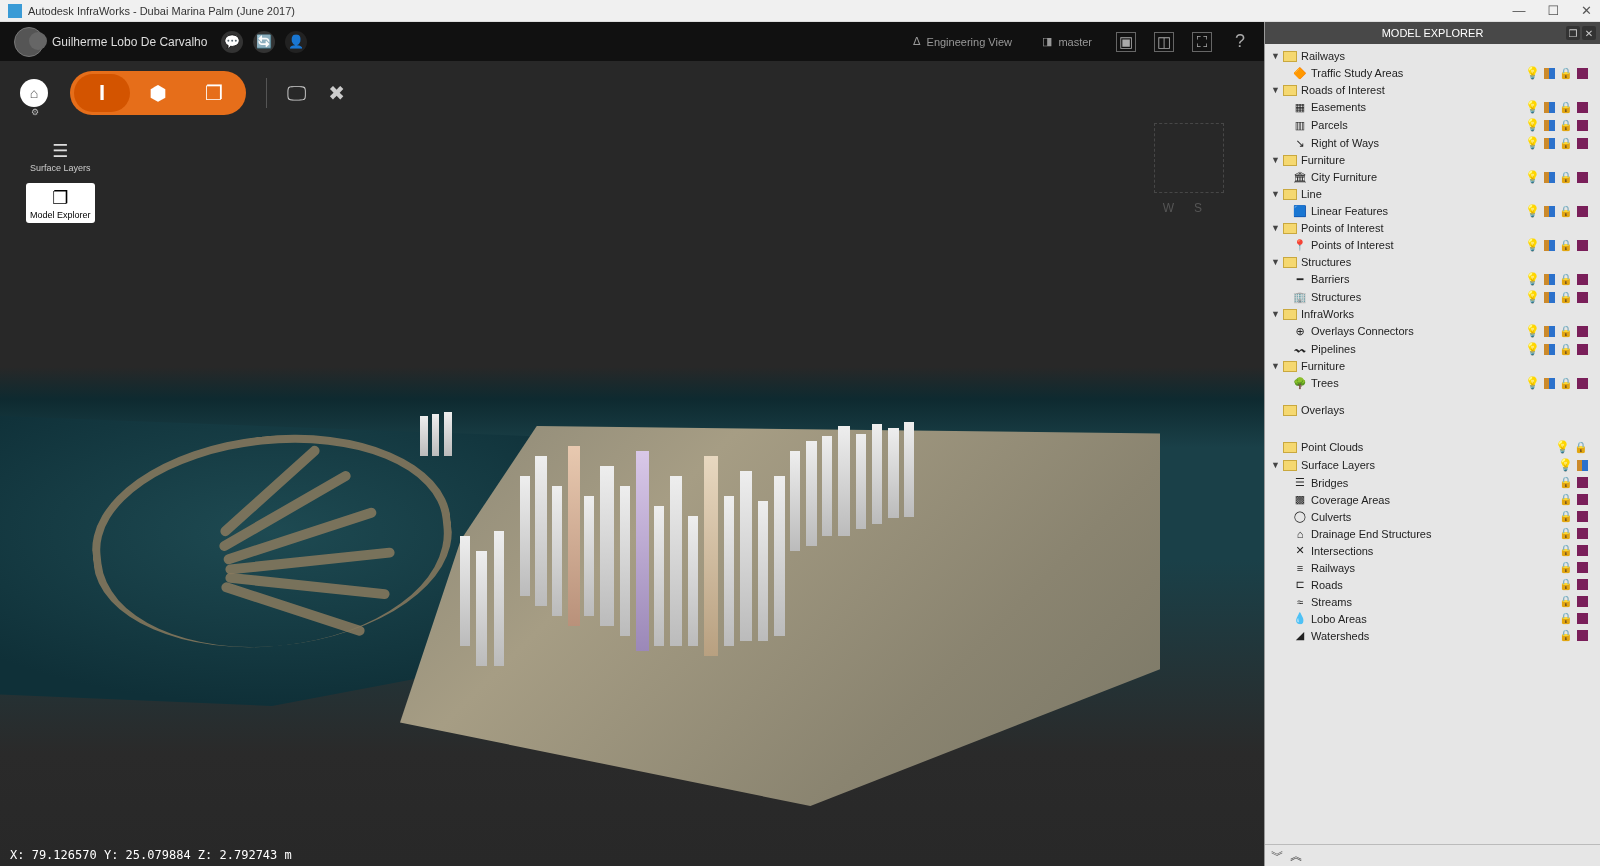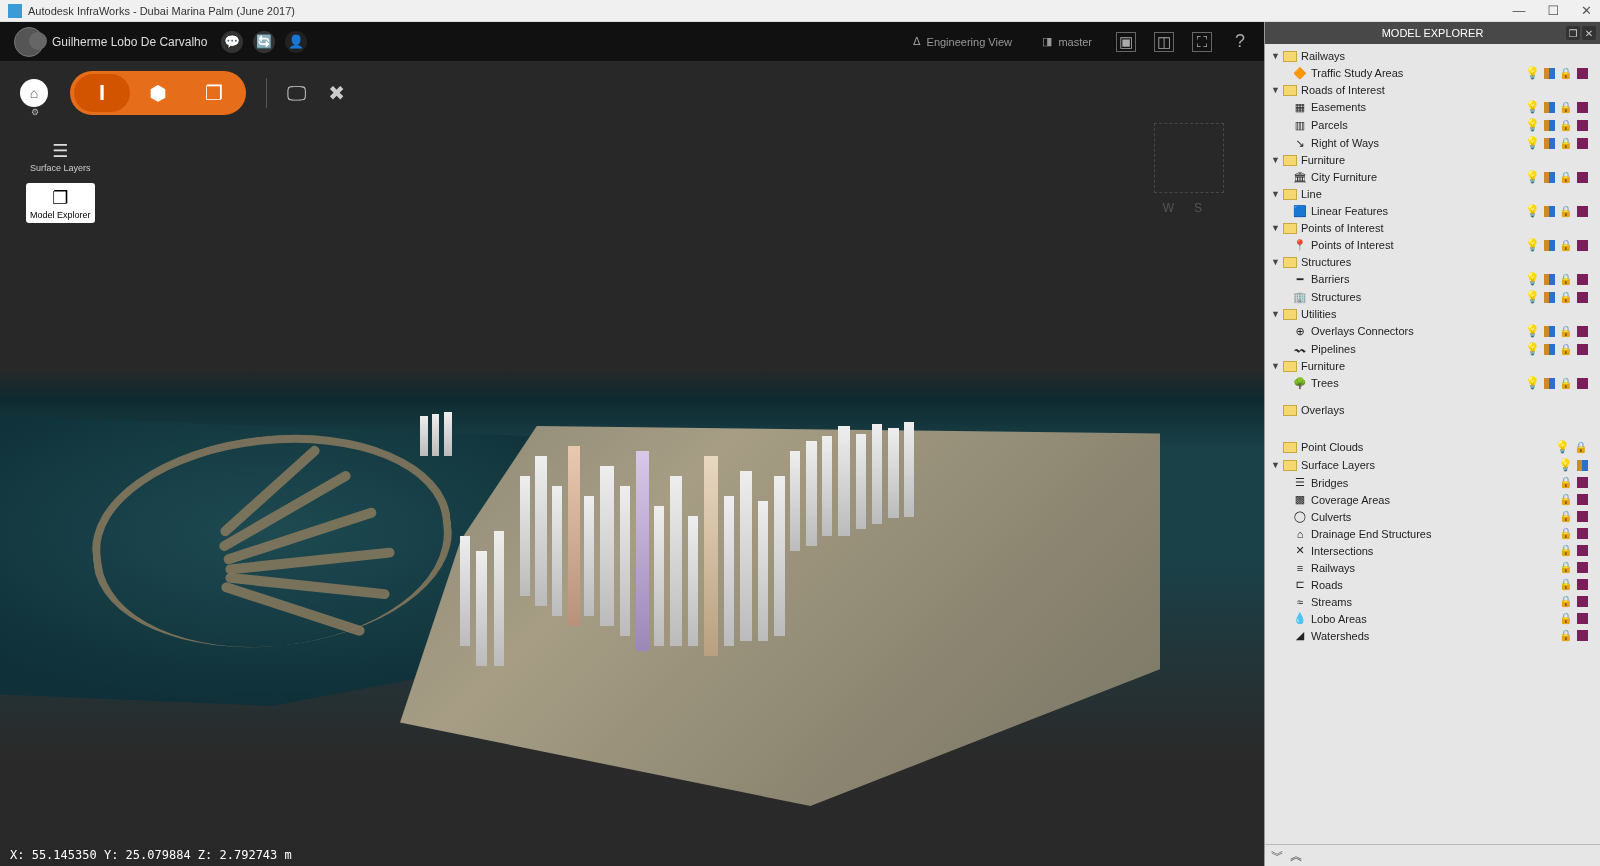--- a/index.html
+++ b/index.html
@@ -165,21 +165,21 @@
         <div class="building" style="left:460px;top:180px;height:110px;"></div>
         <div class="building" style="left:476px;top:195px;height:115px;width:11px;"></div>
         <div class="building" style="left:494px;top:175px;height:135px;"></div>
         <div class="building" style="left:420px;top:60px;height:40px;width:8px;"></div>
         <div class="building" style="left:432px;top:58px;height:42px;width:7px;"></div>
         <div class="building" style="left:444px;top:56px;height:44px;width:8px;"></div>
       </div>
 
       <div class="viewcube"></div>
       <div class="compass">W &nbsp;&nbsp;&nbsp;&nbsp; S</div>
-      <div class="coords-bar">X: 55.145350 Y: 25.079884 Z: 2.792743 m</div>
+      <div class="coords-bar">X: 79.126570 Y: 25.079884 Z: 2.792743 m</div>
     </div>
   </div>
 
   <div class="explorer-panel">
     <div class="panel-header">
       <span>MODEL EXPLORER</span>
       <div class="hdr-icons">
         <span>❐</span>
         <span>✕</span>
       </div>
@@ -301,21 +301,21 @@
           <span class="row-actions">
             <span class="bulb">💡</span>
             <span class="tiles"></span>
             <span class="lock">🔒</span>
             <span class="swatch"></span>
           </span>
         </div>
         <div class="tree-group">
           <span class="caret">▼</span>
           <span class="folder"></span>
-          <span>Utilities</span>
+          <span>InfraWorks</span>
         </div>
         <div class="tree-item">
           <span class="item-icon">⊕</span>
           <span class="label">Overlays Connectors</span>
           <span class="row-actions">
             <span class="bulb">💡</span>
             <span class="tiles"></span>
             <span class="lock">🔒</span>
             <span class="swatch"></span>
           </span>

